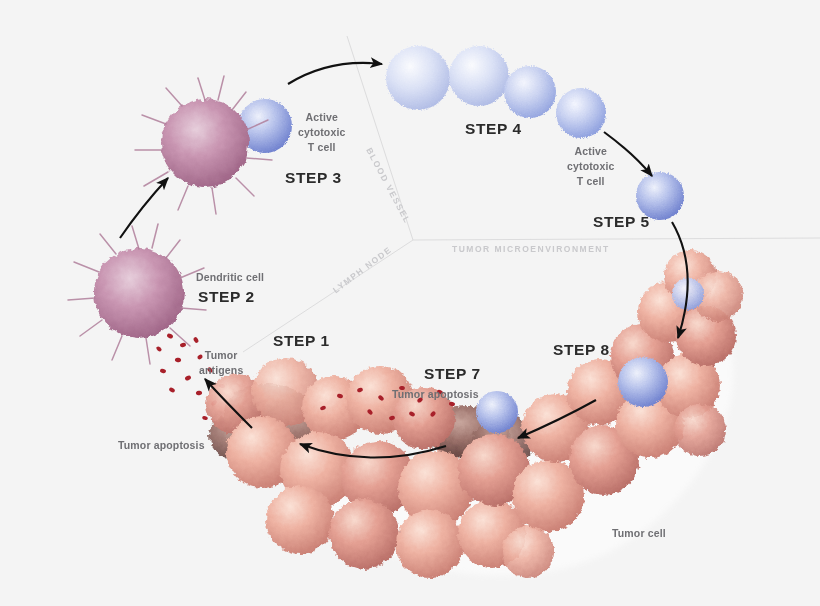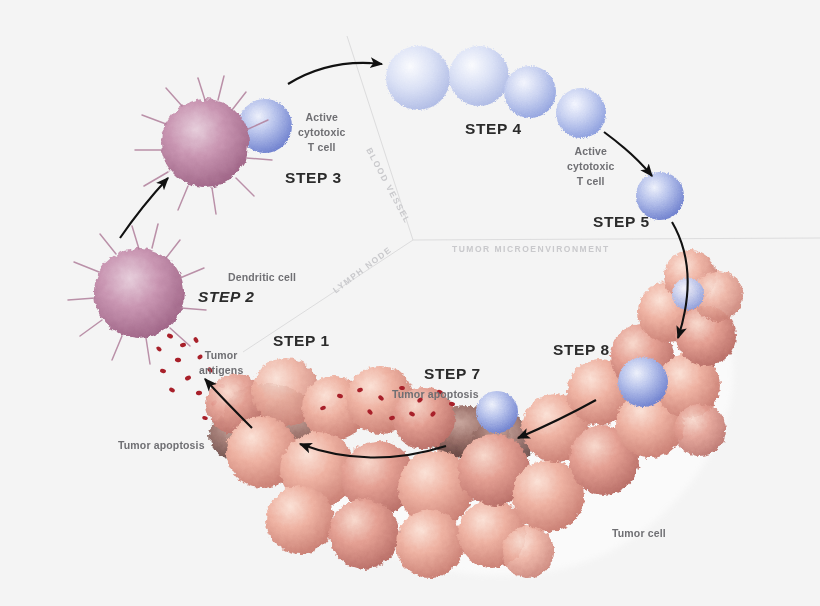--- a/index.html
+++ b/index.html
@@ -254,40 +254,40 @@
       <path d="M604,132 Q634,154 652,176"></path>
       <path d="M672,222 Q700,270 678,338"></path>
       <path d="M596,400 Q560,420 518,438"></path>
       <path d="M446,446 Q370,470 300,444"></path>
       <path d="M252,428 Q222,398 205,379"></path>
       <path d="M120,238 Q142,206 168,178"></path>
     </g>
   </svg>
 
   <div class="lbl step" style="left:273px;top:332px;">STEP 1</div>
-  <div class="lbl step" style="left:198px;top:288px;font-style:italic;">STEP 2</div>
+  <div class="lbl step" style="left:198px;top:288px;">STEP 2</div>
   <div class="lbl step" style="left:273px;top:169px;margin-left:12px;">STEP 3</div>
   <div class="lbl step" style="left:465px;top:120px;">STEP 4</div>
   <div class="lbl step" style="left:593px;top:213px;">STEP 5</div>
   <div class="lbl step" style="left:553px;top:341px;">STEP 8</div>
   <div class="lbl step" style="left:424px;top:365px;">STEP 7</div>
 
   <div class="lbl anno multi" style="left:298px;top:110px;">
     <div>Active</div>
     <div>cytotoxic</div>
     <div>T cell</div>
   </div>
 
   <div class="lbl anno multi" style="left:567px;top:144px;">
     <div>Active</div>
     <div>cytotoxic</div>
     <div>T cell</div>
   </div>
 
-  <div class="lbl anno" style="left:196px;top:270px;margin-left:32px;">Dendritic cell</div>
+  <div class="lbl anno" style="left:196px;top:270px;">Dendritic cell</div>
 
   <div class="lbl anno multi" style="left:199px;top:348px;">
     <div>Tumor</div>
     <div>antigens</div>
   </div>
 
   <div class="lbl anno" style="left:118px;top:438px;">Tumor apoptosis</div>
   <div class="lbl anno" style="left:392px;top:387px;">Tumor apoptosis</div>
   <div class="lbl anno" style="left:612px;top:526px;">Tumor cell</div>
 

